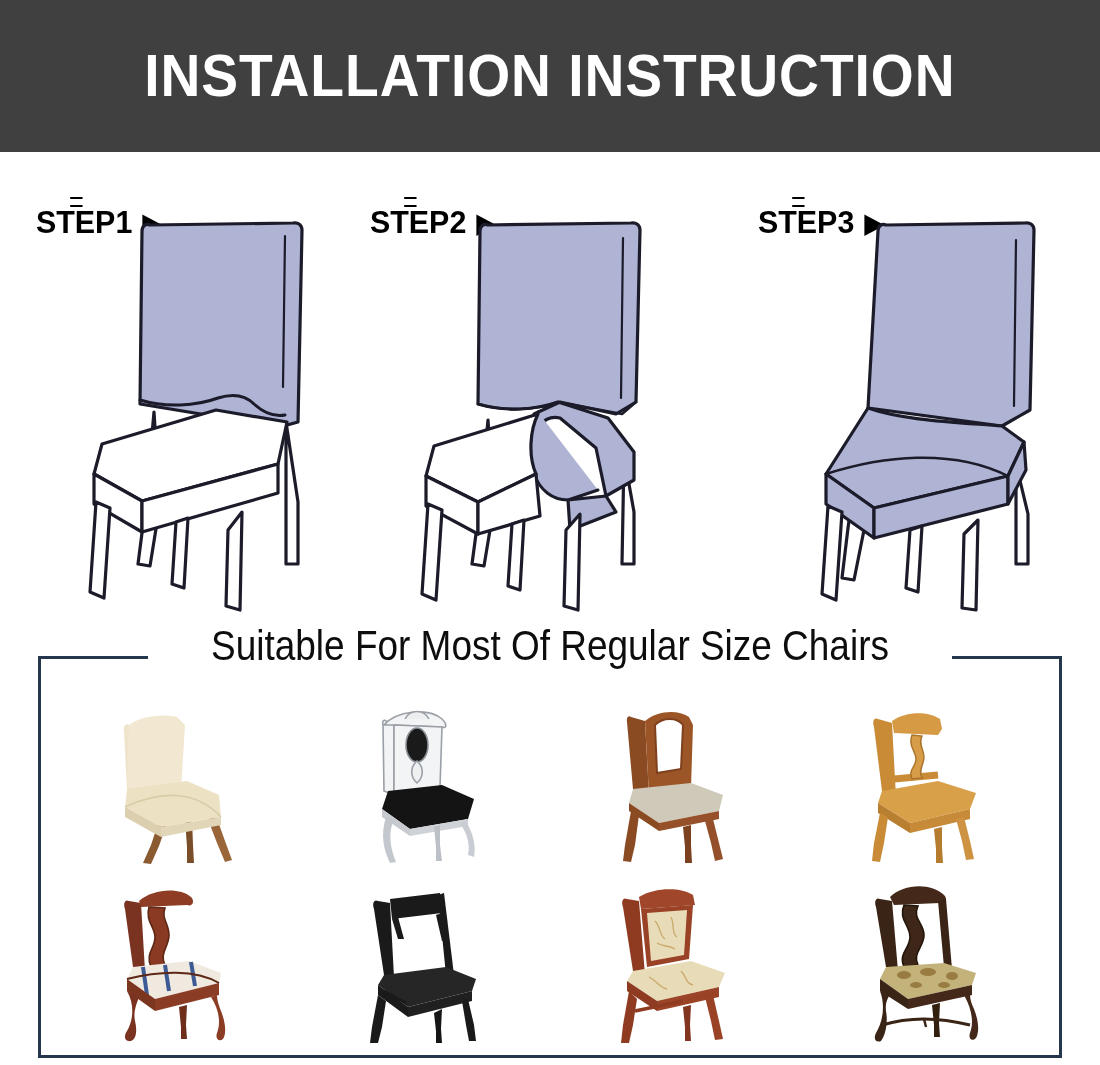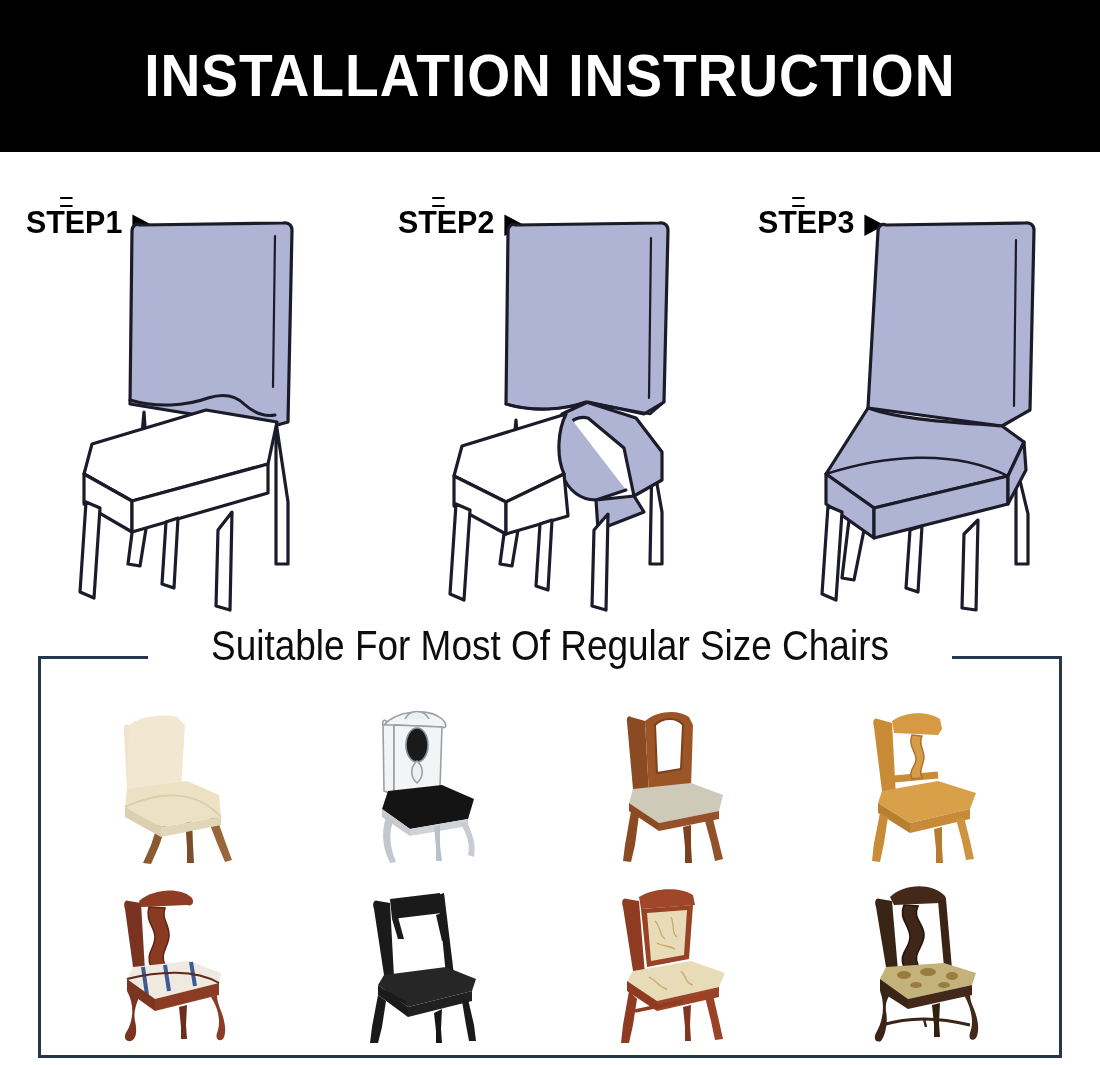--- a/index.html
+++ b/index.html
@@ -18,21 +18,21 @@
     overflow: hidden;
   }
 
   
   #header-banner {
     position: absolute;
     left: 0;
     top: 0;
     width: 1100px;
     height: 152px;
-    background: #000000;
+    background: #404040;
     display: flex;
     align-items: center;
     justify-content: center;
   }
   #header-title {
     color: #ffffff;
     font-family: "Liberation Sans Narrow", "Liberation Sans", sans-serif;
     font-weight: bold;
     font-size: 60px;
     letter-spacing: 1px;
@@ -144,21 +144,21 @@
 <body>
 
 <div id="page">
 
   <div id="header-banner">
     <div id="header-title">INSTALLATION INSTRUCTION</div>
   </div>
 
   <div id="steps-row">
 
-    <div class="step-block" style="left:8px;">
+    <div class="step-block" style="left:18px;">
       <div class="step-label" style="left:18px;">
         <span class="step-text">STEP1</span>
         <span class="step-arrow">▶</span>
       </div>
       <div class="step-figure" style="left:58px;">
         <svg width="290" height="400" viewBox="0 0 290 400" xmlns="http://www.w3.org/2000/svg">
           <g fill="none" stroke="#1B1B2A" stroke-width="3.2" stroke-linejoin="round" stroke-linecap="round">
 
             <path d="M210 210 L222 290 L222 352 L210 352 Z" fill="#ffffff"></path>
             <path d="M78 200 L70 290 L62 352 L74 354 L84 292 Z" fill="#ffffff"></path>
@@ -177,21 +177,21 @@
             <path d="M20 290 L14 380 L28 386 L34 296 Z" fill="#ffffff"></path>
 
             <path d="M100 310 L96 372 L108 376 L112 306 Z" fill="#ffffff"></path>
 
             <path d="M152 318 L150 394 L164 398 L166 300 Z" fill="#ffffff"></path>
           </g>
         </svg>
       </div>
     </div>
 
-    <div class="step-block" style="left:380px;">
+    <div class="step-block" style="left:352px;">
       <div class="step-label" style="left:18px;">
         <span class="step-text">STEP2</span>
         <span class="step-arrow">▶</span>
       </div>
       <div class="step-figure" style="left:58px;">
         <svg width="290" height="400" viewBox="0 0 290 400" xmlns="http://www.w3.org/2000/svg">
           <g fill="none" stroke="#1B1B2A" stroke-width="3.2" stroke-linejoin="round" stroke-linecap="round">
 
             <path d="M214 244 L224 300 L224 352 L212 352 Z" fill="#ffffff"></path>
             <path d="M78 208 L70 292 L62 352 L74 354 L84 294 Z" fill="#ffffff"></path>

